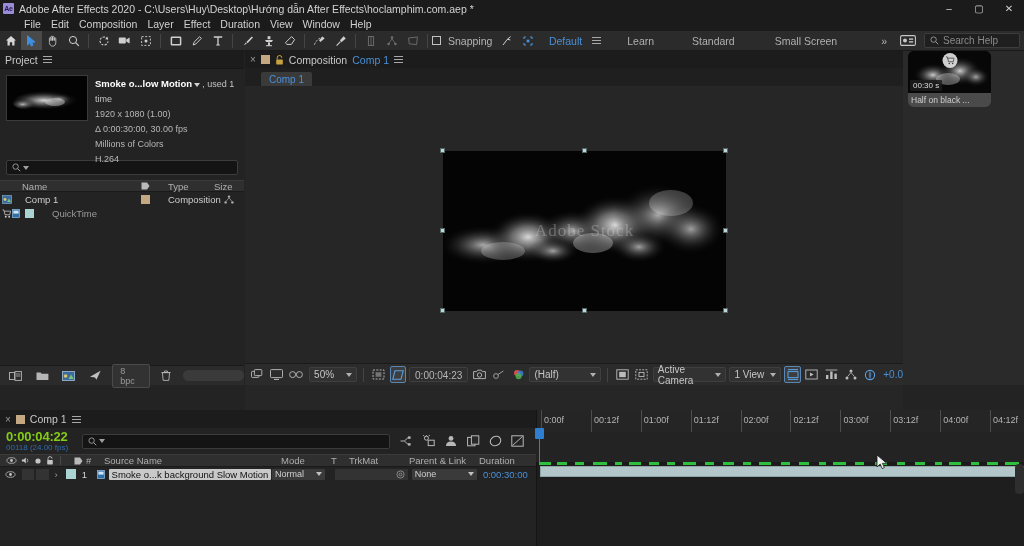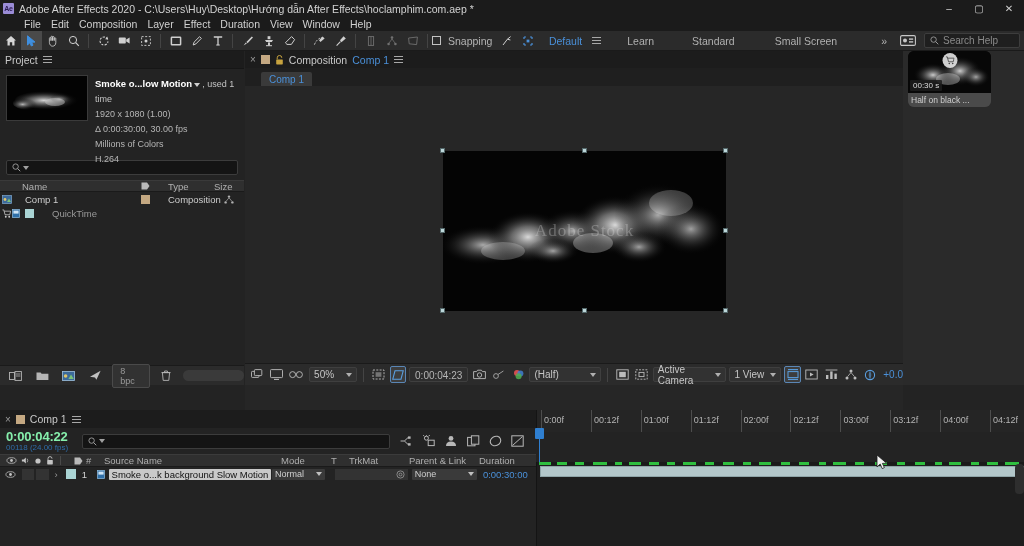--- a/index.html
+++ b/index.html
@@ -196,21 +196,21 @@
   .media-cart {
     position: absolute; left: 50%; top: 2px; transform: translateX(-50%);
     width: 15px; height: 15px; border-radius: 50%; background: rgba(235,235,235,0.88);
     display: flex; align-items: center; justify-content: center;
   }
 
   
   #timeline-panel { left: 0; top: 410px; width: 1024px; height: 136px; background: #232323; }
   .tl-tabbar { height: 18px; background: #1c1c1c; display: flex; align-items: center; gap: 5px; padding-left: 5px; }
   .tl-toprow { height: 26px; display: flex; align-items: center; background: #232323; position: relative; }
-  .tl-timecode { font-size: 13px; font-weight: bold; color: #86efac; line-height: 13px; letter-spacing: -0.2px; }
+  .tl-timecode { font-size: 13px; font-weight: bold; color: #84cc16; line-height: 13px; letter-spacing: -0.2px; }
   .tl-frames { font-size: 8px; color: #2f6ca8; line-height: 9px; }
   .tl-search {
     height: 15px; background: #141414; border: 1px solid #3c3c3c; border-radius: 2px;
     display: flex; align-items: center; padding-left: 5px;
   }
   .tl-ico {
     width: 22px; height: 20px; display: flex; align-items: center; justify-content: center;
     color: #b8b8b8;
   }
   .tl-colhdr {

